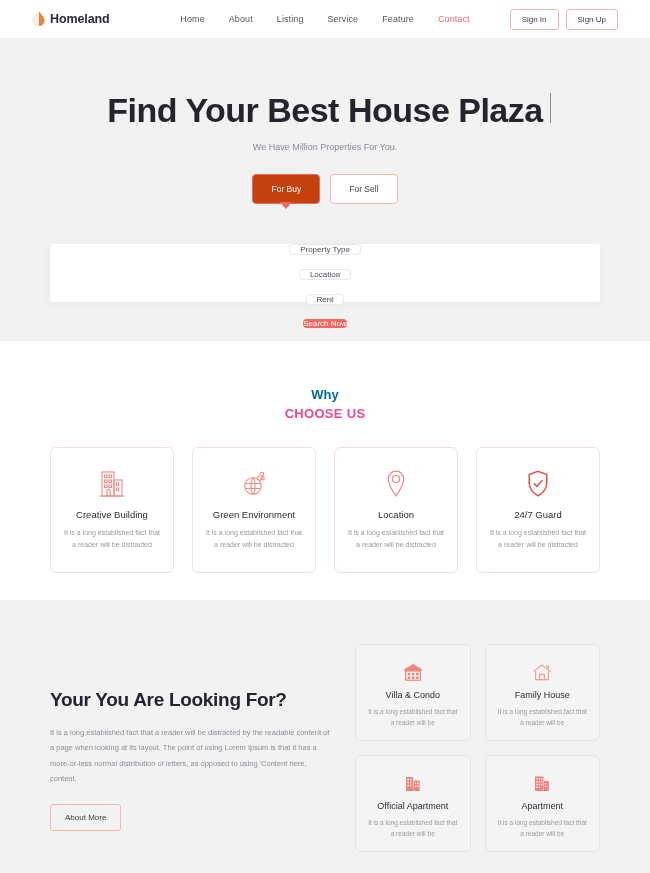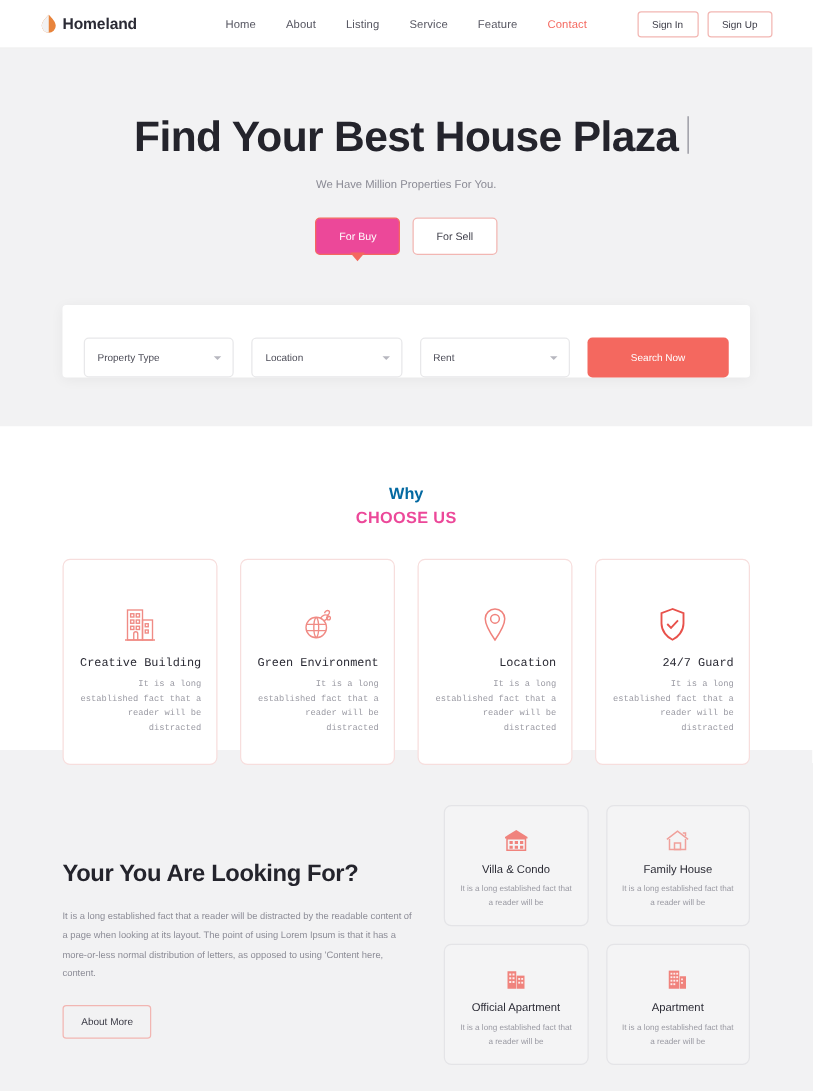--- a/index.html
+++ b/index.html
@@ -73,44 +73,45 @@
   }
   .toggle {
     font-family:"Liberation Sans", sans-serif;
     font-size:8.5px;
     padding:9px 18px;
     border-radius:4px;
     cursor:pointer;
     border:1px solid transparent;
   }
   .toggle.active {
-    background:#ec4899; color:#fff; border-color:#f4685f;
+    background:#c2410c; color:#fff; border-color:#f4685f;
     position:relative;
   }
   .toggle.active::after {
     content:""; position:absolute; left:50%; bottom:-6px;
     margin-left:-6px;
     border-left:6px solid transparent;
     border-right:6px solid transparent;
     border-top:7px solid #f4685f;
   }
   .toggle.inactive {
     background:#fff; color:#3f3f4a; border-color:#f2b6b2;
   }
 
   .search-panel {
     position:absolute;
     left:50px; right:50px; top:205px;
     height:58px;
     background:#ffffff;
     border-radius:3px;
     box-shadow:0 2px 10px rgba(0,0,0,0.05);
-    display:flex; align-items:flex-end;
+    display:flex; align-items:center;
     padding:0 17px;
     gap:14px;
+    flex-direction:column;
   }
   .select {
     flex:1;
     height:32px;
     border:1px solid #e8e8ea;
     border-radius:4px;
     display:flex; align-items:center;
     padding:0 10px;
     font-size:8px; color:#4d4d58;
     position:relative;
@@ -151,23 +152,22 @@
   .feature-row {
     display:flex; gap:18px;
     padding:0 50px;
     margin-top:26px;
   }
   .feature-card {
     flex:1;
     background:#fff;
     border:1px solid #f7dedd;
     border-radius:6px;
-    padding:36px 12px 22px;
-    text-align:right;
-    font-family:Liberation Mono, monospace;
+    padding:20px 12px 22px;
+    text-align:center;
   }
   .feature-icon { height:32px; display:flex; align-items:center; justify-content:center; }
   .feature-name {
     font-size:9.5px; color:#2b2b35; margin-top:9px; font-weight:400;
   }
   .feature-desc {
     font-size:7px; color:#9a9aa3; margin-top:7px; line-height:1.65;
   }
 
   

